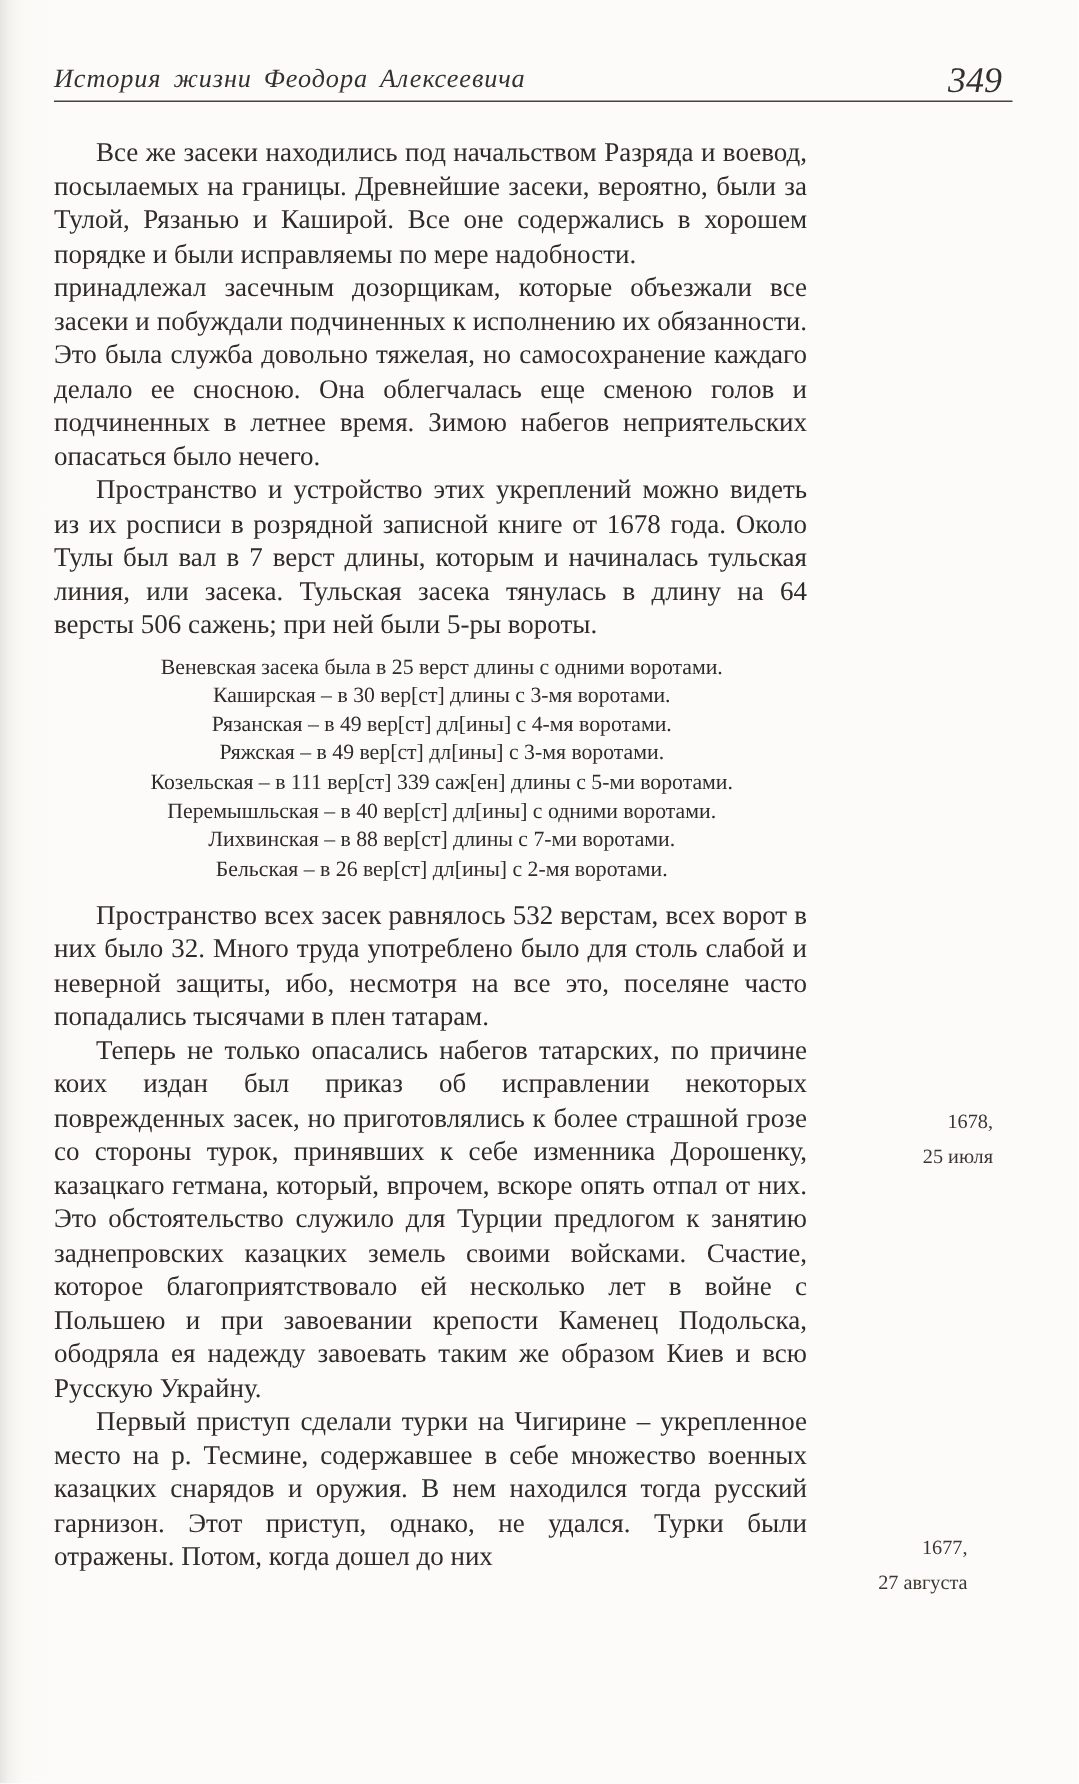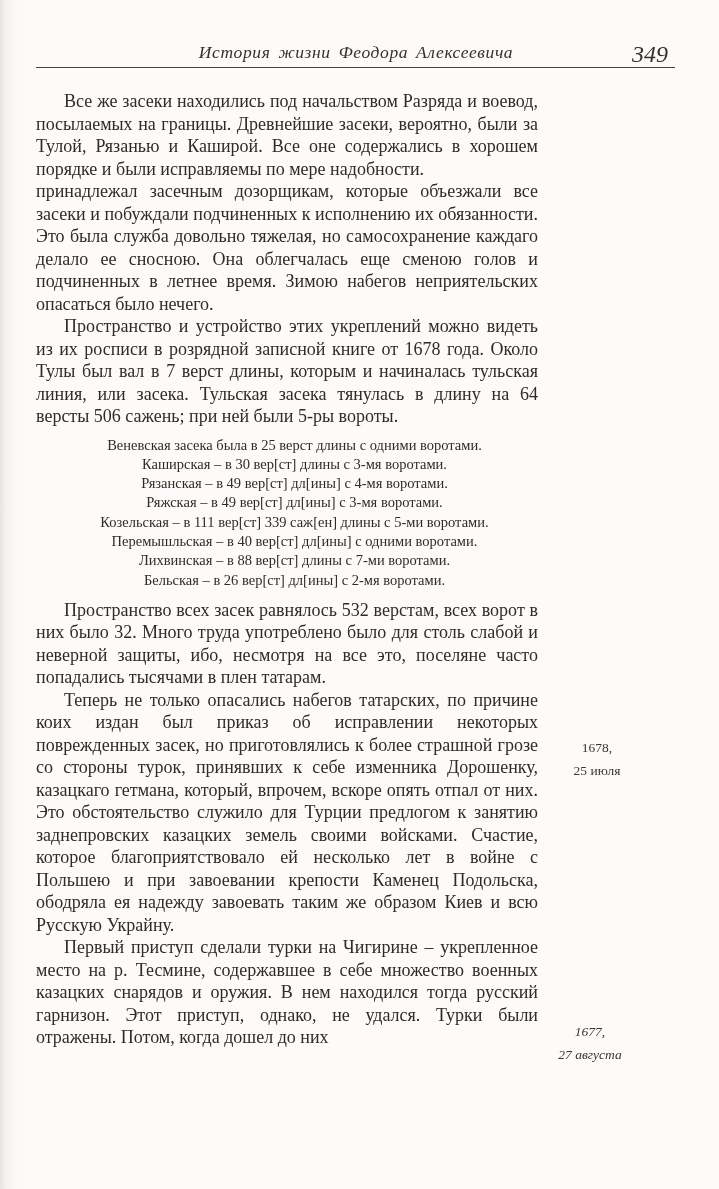--- a/index.html
+++ b/index.html
@@ -17,21 +17,20 @@
     font-family: "Liberation Serif", "DejaVu Serif", serif;
     color: #2f2c28;
     overflow: hidden;
     box-sizing: border-box;
   }
   .running-title {
     position: absolute;
     top: 42px;
     left: 36px;
     width: 640px;
-    text-align: center;
     font-style: italic;
     font-size: 17.5px;
     letter-spacing: 0.6px;
     word-spacing: 3px;
     color: #34312c;
   }
   .page-number {
     position: absolute;
     top: 41px;
     right: 51px;
@@ -69,33 +68,32 @@
     font-size: 14.5px;
     line-height: 19.3px;
     text-align: center;
   }
   .list-line {
     white-space: nowrap;
   }
   .margin-note {
     position: absolute;
     width: 130px;
-    text-align: center;
+    text-align: right;
     font-size: 13.5px;
     line-height: 23px;
     color: #3a362f;
   }
   .margin-note.note-1 {
     top: 736px;
     right: 57px;
   }
   .margin-note.note-2 {
     top: 1020px;
-    right: 64px;
-    font-style: italic;
+    right: 74px;
   }
 </style>
 </head>
 <body>
 
 <div class="page">
 
   <div class="running-title">История жизни Феодора Алексеевича</div>
 
   <div class="page-number">349</div>

